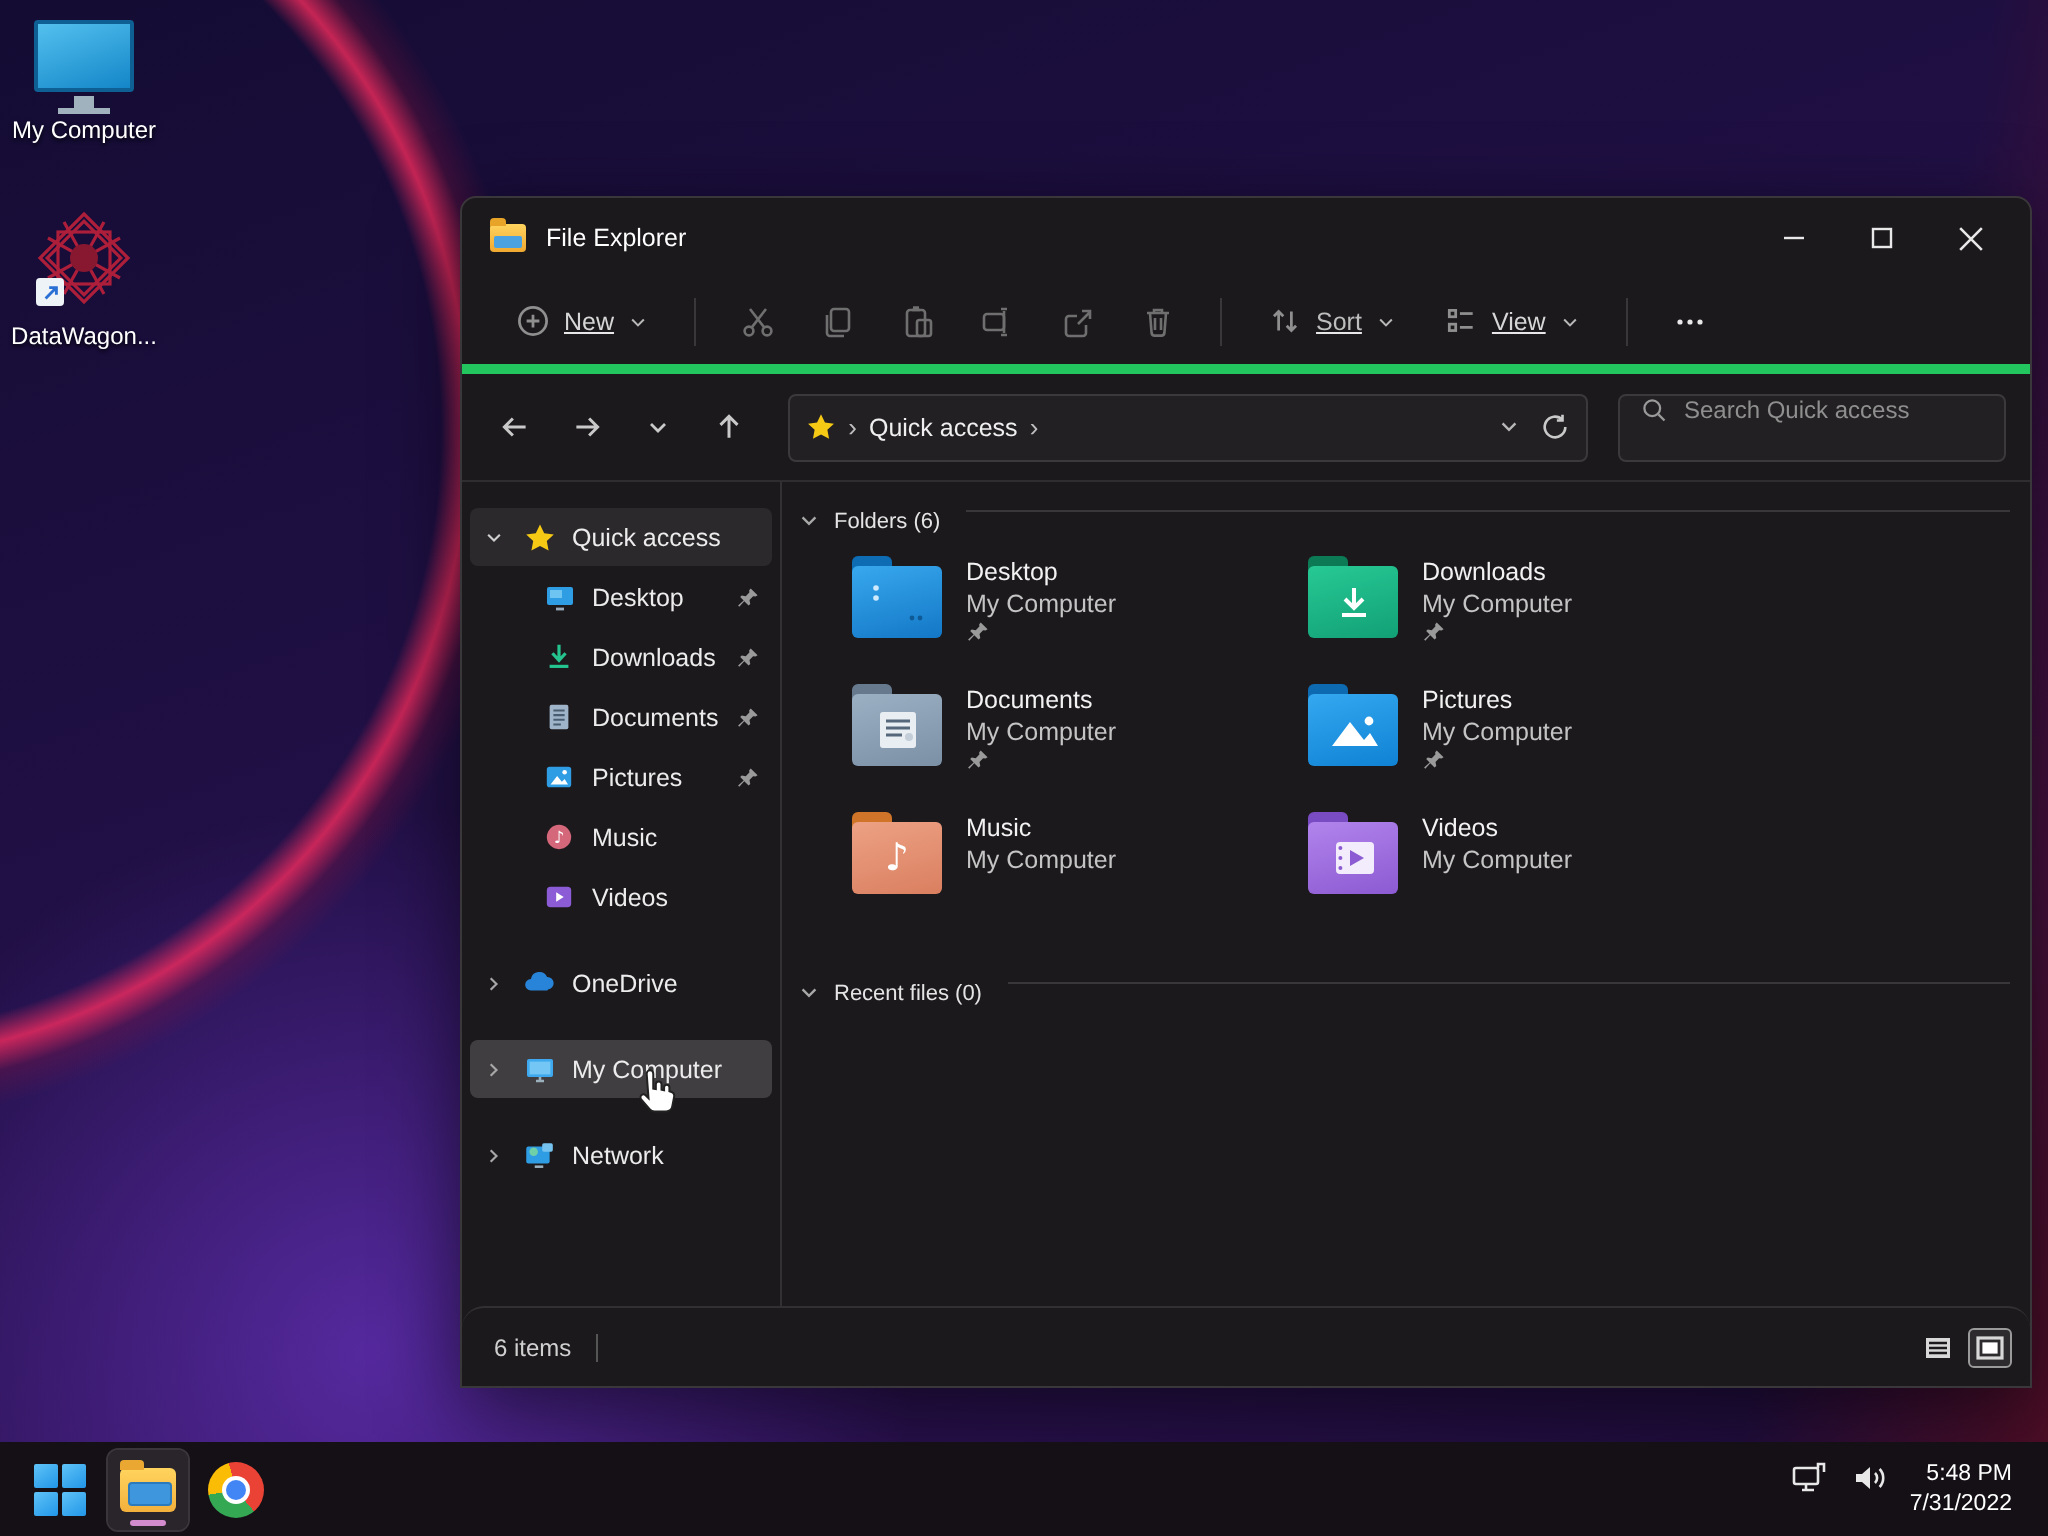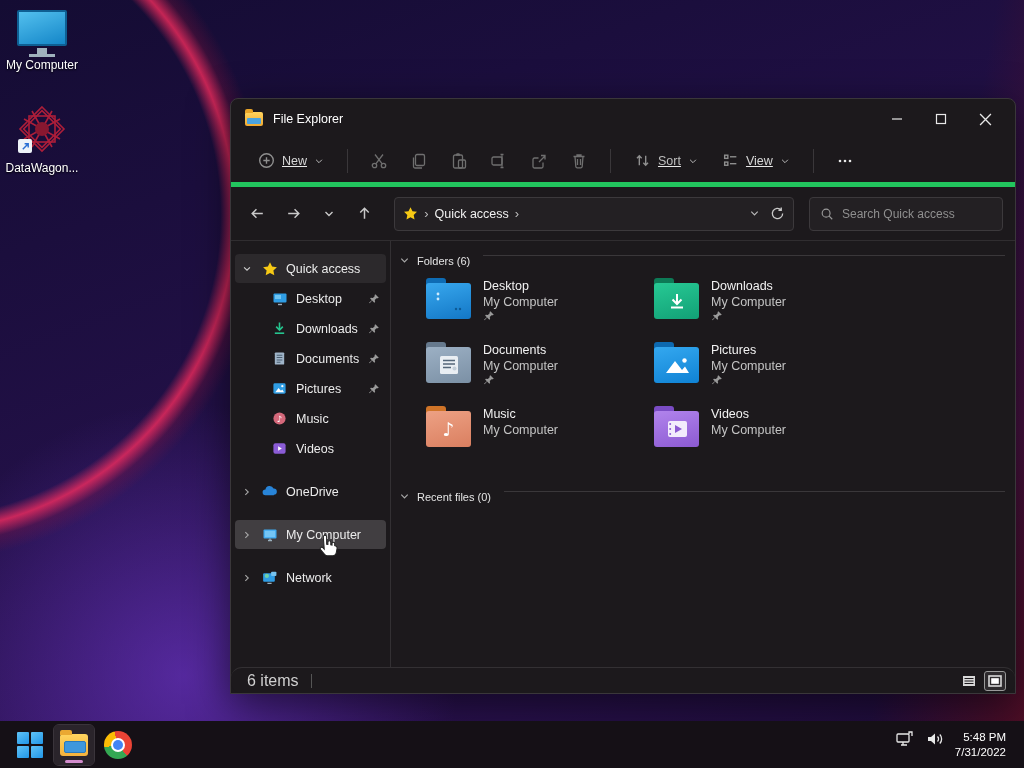--- a/index.html
+++ b/index.html
@@ -43,21 +43,21 @@
   .tico { width:34px; height:30px; display:flex; align-items:center; justify-content:center; }
   .tsep { width:1px; height:24px; background:#3a373a; margin:0 8px; }
   .icn { stroke:#8f8f8f; fill:none; stroke-width:1.3; }
   .icn-dim { stroke:#6f6f6f; }
 
   .addrrow { height:54px; display:flex; align-items:center; padding:0 12px; gap:7px; border-bottom:1px solid #302d30; flex:none; }
   .navbtn { width:30px; height:30px; display:flex; align-items:center; justify-content:center; border-radius:4px; }
   .addrbox { width:416px; height:34px; border:1px solid #3c393c; border-radius:4px; background:#232023; display:flex; align-items:center; padding:0 8px; gap:6px; font-size:12.5px; color:#efefef; margin-left:8px; }
   .addrbox .crumbsep { color:#bdbdbd; font-size:13px; }
   .addr-right { margin-left:auto; display:flex; align-items:center; gap:10px; }
-  .searchbox { width:201px; height:34px; border:1px solid #3c393c; border-radius:4px; background:#232023; display:flex; align-items:center; padding:0 10px; gap:8px; margin-left:8px; }
+  .searchbox { width:201px; height:34px; border:1px solid #3c393c; border-radius:4px; background:#232023; display:flex; align-items:flex-start; padding:0 10px; gap:8px; margin-left:8px; }
   .searchbox input { background:transparent; border:none; outline:none; color:#dcdcdc; font-size:12px; width:150px; font-family:"Liberation Sans",sans-serif; }
   .searchbox input::placeholder { color:#8f8f8f; }
 
   .body { flex:1; display:flex; min-height:0; }
   .sidebar { width:160px; flex:none; border-right:1px solid #333033; padding-top:12px; }
   .srow { height:29px; display:flex; align-items:center; margin:1px 4px; padding:0 6px; border-radius:4px; font-size:12.5px; color:#ececec; gap:8px; position:relative; }
   .srow.current { background:#2c292c; }
   .srow.selected { background:#413e41; }
   .srow .chev { width:12px; display:flex; justify-content:center; flex:none; }
   .srow .sic { width:17px; display:flex; justify-content:center; flex:none; }
@@ -80,21 +80,21 @@
   .f-desktop .tab { background:#0e6cb4; } .f-desktop .fbody { background:linear-gradient(165deg,#38a8ee,#1377c6); }
   .f-down .tab { background:#0d7a56; } .f-down .fbody { background:linear-gradient(165deg,#27c994,#12a076); }
   .f-docs .tab { background:#66798d; } .f-docs .fbody { background:linear-gradient(165deg,#9cb0c4,#7b90a5); }
   .f-pics .tab { background:#0d69b0; } .f-pics .fbody { background:linear-gradient(165deg,#34a8f0,#0f82d4); }
   .f-music .tab { background:#cf7428; } .f-music .fbody { background:linear-gradient(165deg,#eda184,#da7f60); }
   .f-vids .tab { background:#7a4cc4; } .f-vids .fbody { background:linear-gradient(165deg,#b184ec,#8c5ad2); }
   .mnote { color:#fff; font-size:19px; font-family:"DejaVu Sans",sans-serif; }
 
   .emptymsg { text-align:center; font-size:12.5px; color:#d8d8d8; margin-top:26px; }
 
-  .statusbar { height:26px; flex:none; border-top:1px solid #333033; display:flex; align-items:center; padding:0 10px 0 16px; font-size:16px; color:#d0d0d0; background:#1c191c;border-radius:11px; }
+  .statusbar { height:40px; flex:none; border-top:1px solid #333033; display:flex; align-items:center; padding:0 10px 0 16px; font-size:12px; color:#d0d0d0; background:#1c191c;border-radius:11px; }
   .statusbar .vsep { width:1px; height:14px; background:#555; margin-left:12px; }
   .viewtoggles { margin-left:auto; display:flex; gap:6px; align-items:center; }
   .vtbtn { width:20px; height:18px; display:flex; align-items:center; justify-content:center; border-radius:2px; }
   .vtbtn.active { outline:1px solid #9a9a9a; background:#2e2b2e; }
 
   
   .taskbar { position:absolute; left:0; top:721px; width:1024px; height:47px; background:#151016; display:flex; align-items:center; padding:0 10px; }
   .tkbtn { width:40px; height:40px; border-radius:5px; display:flex; align-items:center; justify-content:center; position:relative; margin-right:4px; }
   .tkbtn.active { background:#2a242b; outline:1px solid #3a343b; }
   .tkbtn.active:after { content:""; position:absolute; bottom:2px; left:50%; transform:translateX(-50%); width:18px; height:3px; border-radius:2px; background:#d28ccd; }

